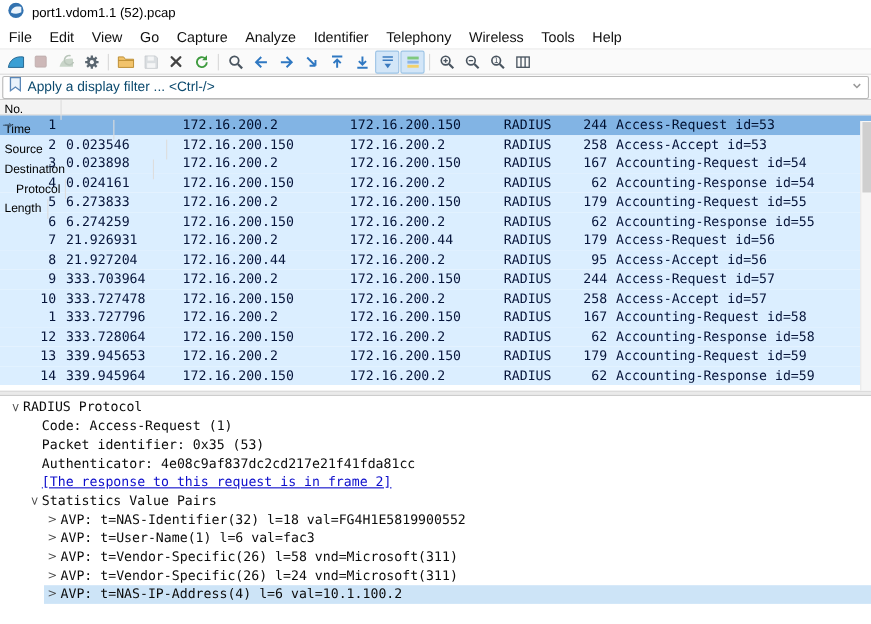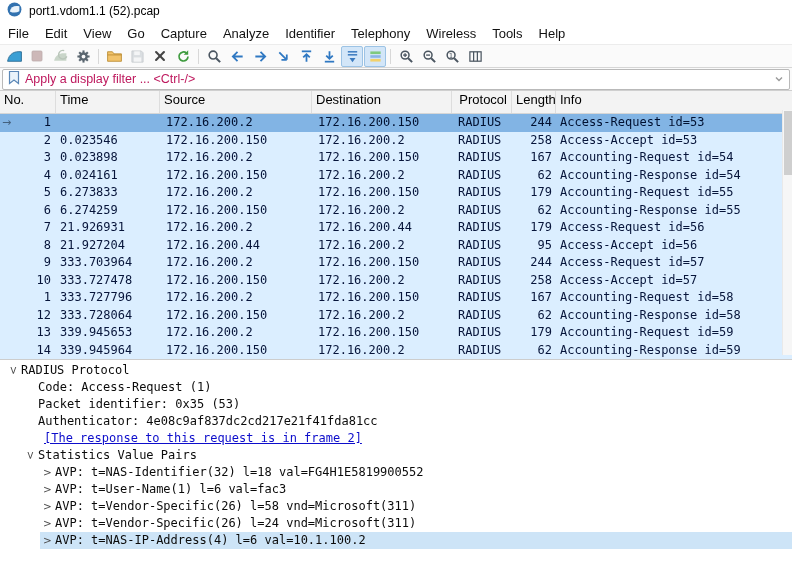--- a/index.html
+++ b/index.html
@@ -23,26 +23,26 @@
   .tb-btn svg { display:block; }
   .tb-btn.active { background:#d3e6f8; border-color:#9cc3e5; }
   .tb-btn.disabled { opacity:.38; filter:grayscale(60%); }
   .tb-sep { width:1px; height:15px; background:#d8d8d8; margin:0 3px; }
 
   
   .filterbar { height:23px; background:#fafafa; border-bottom:1px solid #cfcfcf;
                display:flex; align-items:center; padding:1px; }
   .filter-input { flex:1; height:21px; margin:0 1px; background:#fff; border:1px solid #b9b9b9;
                   border-radius:2px; display:flex; align-items:center; gap:5px; padding:0 5px; }
-  .filter-placeholder { flex:1; color:#be185d; font-size:12.5px; white-space:nowrap; overflow:hidden; }
+  .filter-placeholder { flex:1; color:#0c4a6e; font-size:12.5px; white-space:nowrap; overflow:hidden; }
 
   
   .packet-list { height:264px; position:relative; background:#fff; }
-  .pl-header { display:flex; height:23px; line-height:18px; background:#f3f3f3;
-               border-bottom:1px solid #d6d6d6; font-size:13px; color:#000; }
+  .pl-header { display:flex; height:14px; line-height:18px; background:#f3f3f3;
+               border-bottom:1px solid #d6d6d6; font-size:11px; color:#000;flex-direction:column; }
   .pl-col { padding:0 4px; border-right:1px solid #ddd; overflow:hidden; white-space:nowrap; flex:none; }
   .pl-col.flex { flex:1; border-right:none; }
   .pl-row { display:flex; height:17.5px; line-height:17.5px; background:var(--row-bg);
             font-family:"DejaVu Sans Mono","Liberation Mono",monospace; font-size:12px; color:#06143a; }
   .pl-row.selected { background:var(--sel-row-bg); color:#001030; }
   .pl-cell { padding:0 4px; overflow:hidden; white-space:nowrap; flex:none; }
   .c-no { text-align:right; padding-right:5px; position:relative; }
   .row-marker { position:absolute; left:2px; top:0; font-size:11px; color:#44617e;
                 font-family:"DejaVu Sans",sans-serif; }
   .c-source,.c-destination,.c-protocol { padding-left:6px; }
@@ -434,21 +434,21 @@
     </div>
   </div>
 
   <div class="splitter"></div>
 
   <div class="detail-pane">
       <div class="dt-line" style="padding-left: 6px;"><span class="expander down">&gt;</span><span class="dt-text">RADIUS Protocol</span></div>
       <div class="dt-line" style="padding-left: 23px;"><span class="expander"></span><span class="dt-text">Code: Access-Request (1)</span></div>
       <div class="dt-line" style="padding-left: 23px;"><span class="expander"></span><span class="dt-text">Packet identifier: 0x35 (53)</span></div>
       <div class="dt-line" style="padding-left: 23px;"><span class="expander"></span><span class="dt-text">Authenticator: 4e08c9af837dc2cd217e21f41fda81cc</span></div>
-      <div class="dt-line link" style="padding-left: 29px;"><span class="expander"></span><span class="dt-text">[The response to this request is in frame 2]</span></div>
+      <div class="dt-line link" style="padding-left: 23px;"><span class="expander"></span><span class="dt-text">[The response to this request is in frame 2]</span></div>
       <div class="dt-line" style="padding-left: 23px;"><span class="expander down">&gt;</span><span class="dt-text">Statistics Value Pairs</span></div>
       <div class="dt-line" style="padding-left: 40px;"><span class="expander">&gt;</span><span class="dt-text">AVP: t=NAS-Identifier(32) l=18 val=FG4H1E5819900552</span></div>
       <div class="dt-line" style="padding-left: 40px;"><span class="expander">&gt;</span><span class="dt-text">AVP: t=User-Name(1) l=6 val=fac3</span></div>
       <div class="dt-line" style="padding-left: 40px;"><span class="expander">&gt;</span><span class="dt-text">AVP: t=Vendor-Specific(26) l=58 vnd=Microsoft(311)</span></div>
       <div class="dt-line" style="padding-left: 40px;"><span class="expander">&gt;</span><span class="dt-text">AVP: t=Vendor-Specific(26) l=24 vnd=Microsoft(311)</span></div>
       <div class="dt-line selected" style="padding-left: 40px;"><span class="expander">&gt;</span><span class="dt-text">AVP: t=NAS-IP-Address(4) l=6 val=10.1.100.2</span></div>
     </div>
 
 </div>
 

